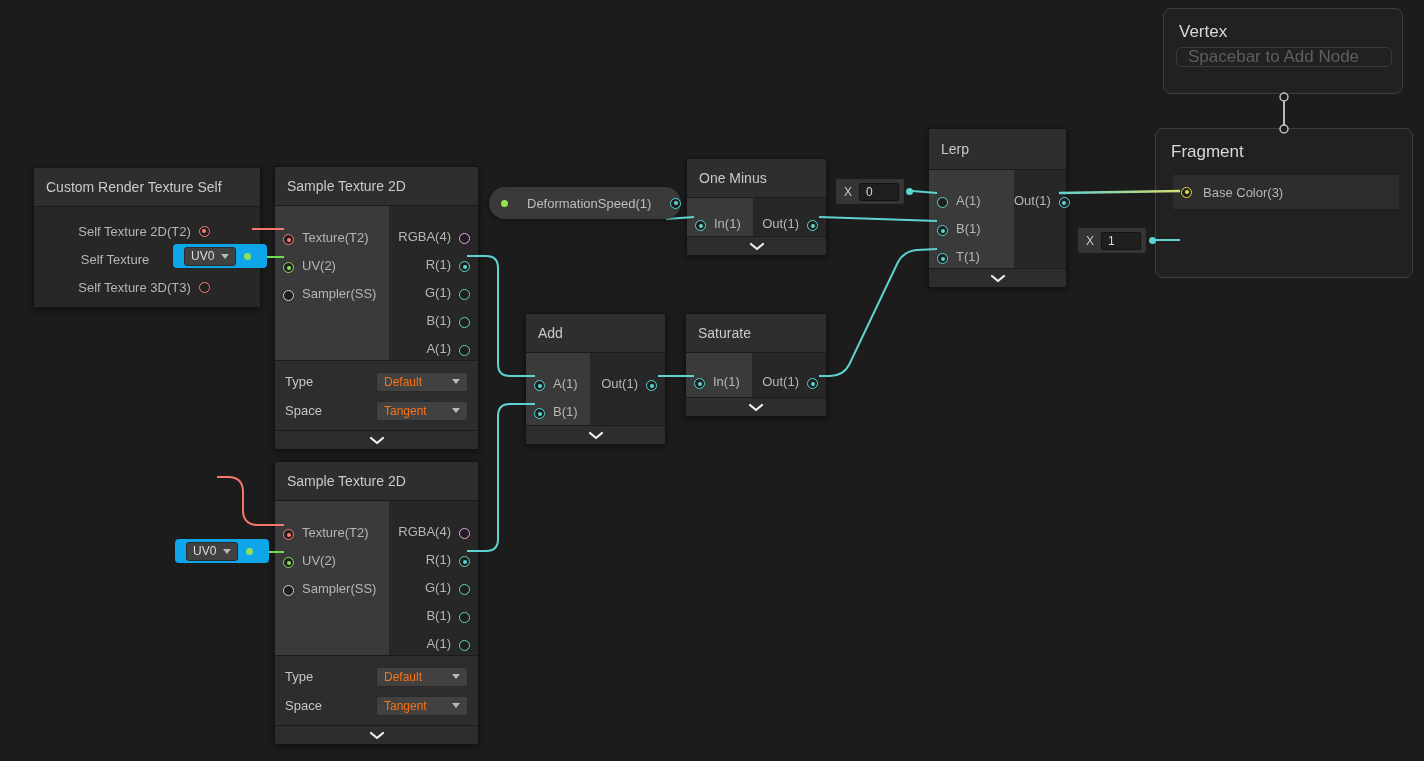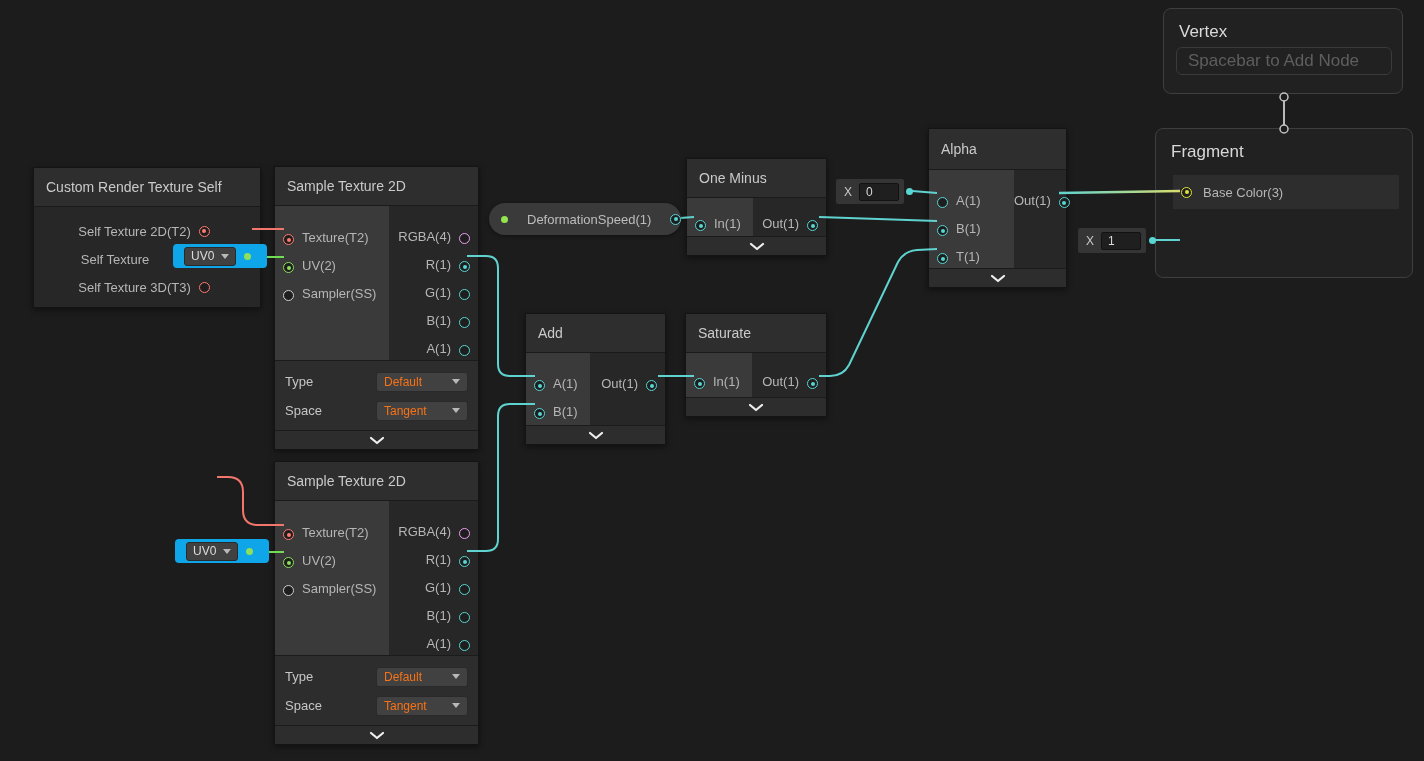--- a/index.html
+++ b/index.html
@@ -312,21 +312,21 @@
       </div>
     </div>
     <div class="collapse">
       <svg width="16" height="9">
           <polyline points="2,2 8,7 14,2" stroke="#efefef" stroke-width="2.2" fill="none" stroke-linecap="round" stroke-linejoin="round"></polyline>
         </svg>
     </div>
   </div>
 
   <div class="node" style="left:928px;top:128px;width:139px;">
-    <div class="node-title" style="height:41px;">Alpha</div>
+    <div class="node-title" style="height:41px;">Lerp</div>
     <div class="node-body" style="height:98px;">
       <div class="in-col" style="width:85px;padding-top:10px;">
         <div class="prow">
             <span class="port p-cyan"></span>
             <span class="plabel">A(1)</span>
           </div>
         <div class="prow">
             <span class="port p-cyan connected"></span>
             <span class="plabel">B(1)</span>
           </div>
@@ -344,32 +344,32 @@
     </div>
     <div class="collapse">
       <svg width="16" height="9">
           <polyline points="2,2 8,7 14,2" stroke="#efefef" stroke-width="2.2" fill="none" stroke-linecap="round" stroke-linejoin="round"></polyline>
         </svg>
     </div>
   </div>
 
   <div class="master" style="left:1163px;top:8px;width:240px;height:86px;">
     <div class="master-title">Vertex</div>
-    <div class="placeholder-box" style="left:12px;top:38px;width:216px;height:28px;">Spacebar to Add Node</div>
+    <div class="placeholder-box" style="left:12px;top:38px;width:216px;height:20px;">Spacebar to Add Node</div>
   </div>
 
   <div class="master" style="left:1155px;top:128px;width:258px;height:150px;">
     <div class="master-title">Fragment</div>
     <div class="master-row" style="left:17px;top:46px;width:226px;height:34px;">
       <span class="port p-yellow connected"></span>
       <span class="plabel">Base Color(3)</span>
     </div>
   </div>
 
-  <div class="pill" style="left:489px;top:203px;width:192px;height:32px;gap:19px;">
+  <div class="pill" style="left:489px;top:187px;width:192px;height:32px;gap:19px;">
     <span class="prop-dot"></span>
     <span class="plabel">DeformationSpeed(1)</span>
     <span class="port p-cyan connected" style="margin-left:auto;"></span>
   </div>
 
   <div class="uvstrip" style="left:173px;top:244px;width:94px;height:24px;">
     <div class="uvdrop">
         <span>UV0</span>
         <span class="dd-arrow"></span>
       </div>

